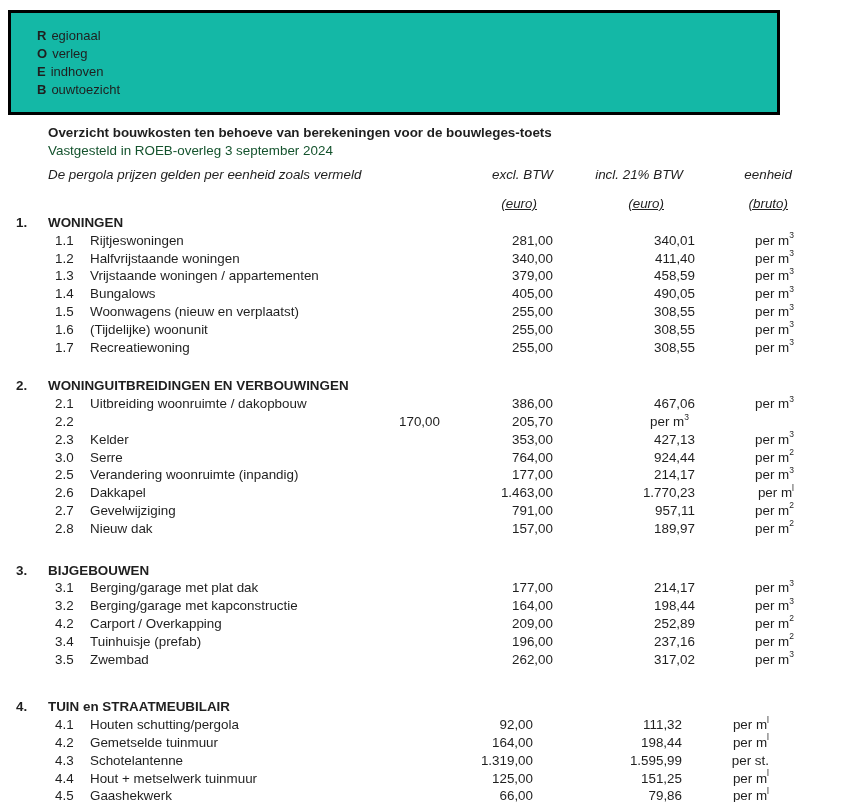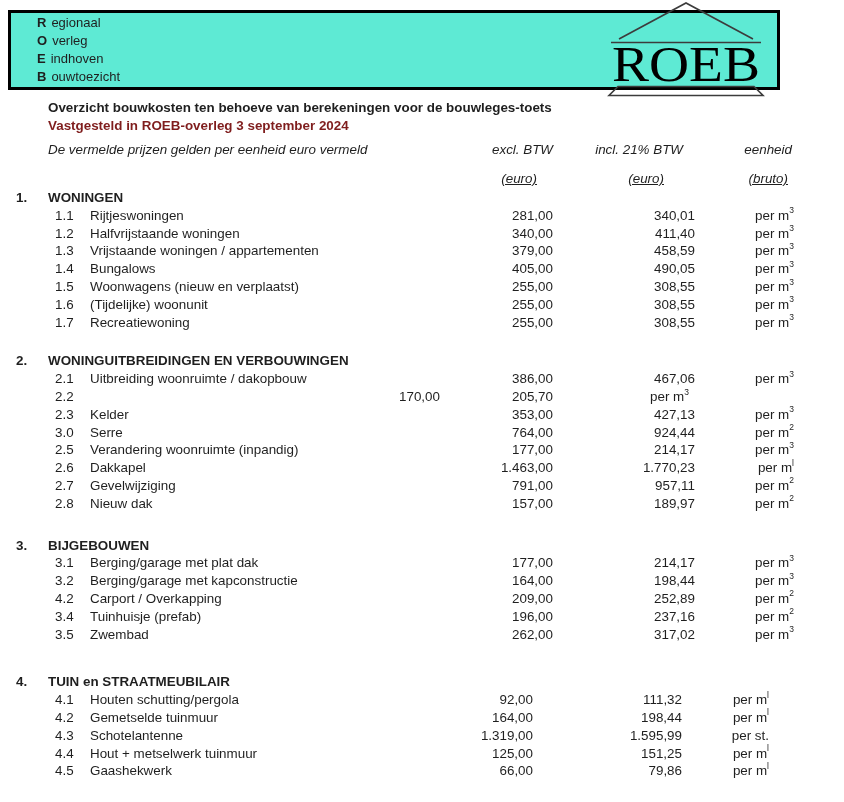--- a/index.html
+++ b/index.html
@@ -4,30 +4,30 @@
 <style>
   html,body{margin:0;padding:0;}
   body{
     width:844px;height:802px;background:#ffffff;overflow:hidden;
     font-family:"Liberation Sans",sans-serif;color:#1f1f1f;
     font-size:13.4px;
   }
   
   .header-box{
     box-sizing:border-box;
-    margin:10px 0 0 8px;width:772px;height:80px;
-    background:#5eead4;border:3px solid #000;
+    margin:10px 0 0 8px;width:772px;height:105px;
+    background:#14b8a6;border:3px solid #000;
     display:flex;justify-content:space-between;align-items:center;
   }
   .acronym{padding-left:26px;line-height:18px;font-size:13px;}
   .acr-line b{font-weight:bold;margin-right:5px;}
   .logo{margin-right:10px;}
   
   .doc-title{margin:10px 0 0 48px;font-weight:bold;line-height:15px;}
-  .doc-subtitle{margin:3px 0 0 48px;font-weight:bold;color:#7f1d1d;line-height:15px;}
+  .doc-subtitle{margin:3px 0 0 48px;font-weight:normal;color:#14532d;line-height:15px;}
   
   .grid{
     display:grid;margin-left:16px;width:784px;
     grid-template-columns:39px 35px 350px 113px 142px 105px;
   }
   .colhead{margin-top:8px;font-style:italic;line-height:17px;}
   .colhead .c-intro{grid-column:1 / 4;padding-left:32px;}
   .colhead .c-excl,.colhead .c-incl,.colhead .c-unit{text-align:right;}
   .colhead .h-incl{padding-right:12px;}
   .colhead .h-unit{padding-right:8px;}
@@ -55,35 +55,27 @@
 
 <div class="page">
 
   <div class="header-box">
     <div class="acronym" id="acronym">
         <div class="acr-line"><b>R</b><span>egionaal</span></div>
         <div class="acr-line"><b>O</b><span>verleg</span></div>
         <div class="acr-line"><b>E</b><span>indhoven</span></div>
         <div class="acr-line"><b>B</b><span>ouwtoezicht</span></div>
       </div>
-    <div class="logo">
-      <svg width="162" height="100" viewBox="0 0 162 100">
-        <polyline points="14,40 81,4 148,40" fill="none" stroke="#3c3c3c" stroke-width="1.6"></polyline>
-        <line x1="6" y1="43.5" x2="156" y2="43.5" stroke="#3c3c3c" stroke-width="1.6"></line>
-        <text x="81" y="82" text-anchor="middle" font-family="Liberation Serif, serif" font-size="50" fill="#000" textLength="148" lengthAdjust="spacingAndGlyphs">ROEB</text>
-        <polygon points="13,87.5 149,87.5 158,96.5 4,96.5" fill="none" stroke="#3c3c3c" stroke-width="1.6"></polygon>
-      </svg>
-    </div>
   </div>
 
   <div class="doc-title">Overzicht bouwkosten ten behoeve van berekeningen voor de bouwleges-toets</div>
   <div class="doc-subtitle">Vastgesteld in ROEB-overleg 3 september 2024</div>
 
   <div class="grid colhead">
-    <div class="c-intro">De vermelde prijzen gelden per eenheid euro vermeld</div>
+    <div class="c-intro">De pergola prijzen gelden per eenheid zoals vermeld</div>
     <div class="c-excl">excl. BTW</div>
     <div class="c-incl h-incl">incl. 21% BTW</div>
     <div class="c-unit h-unit">eenheid</div>
   </div>
   <div class="grid colhead" style="margin-top:12px;text-decoration:underline;">
     <div class="c-intro"></div>
     <div class="c-excl h-euro1">(euro)</div>
     <div class="c-incl h-euro2">(euro)</div>
     <div class="c-unit h-bruto">(bruto)</div>
   </div>

